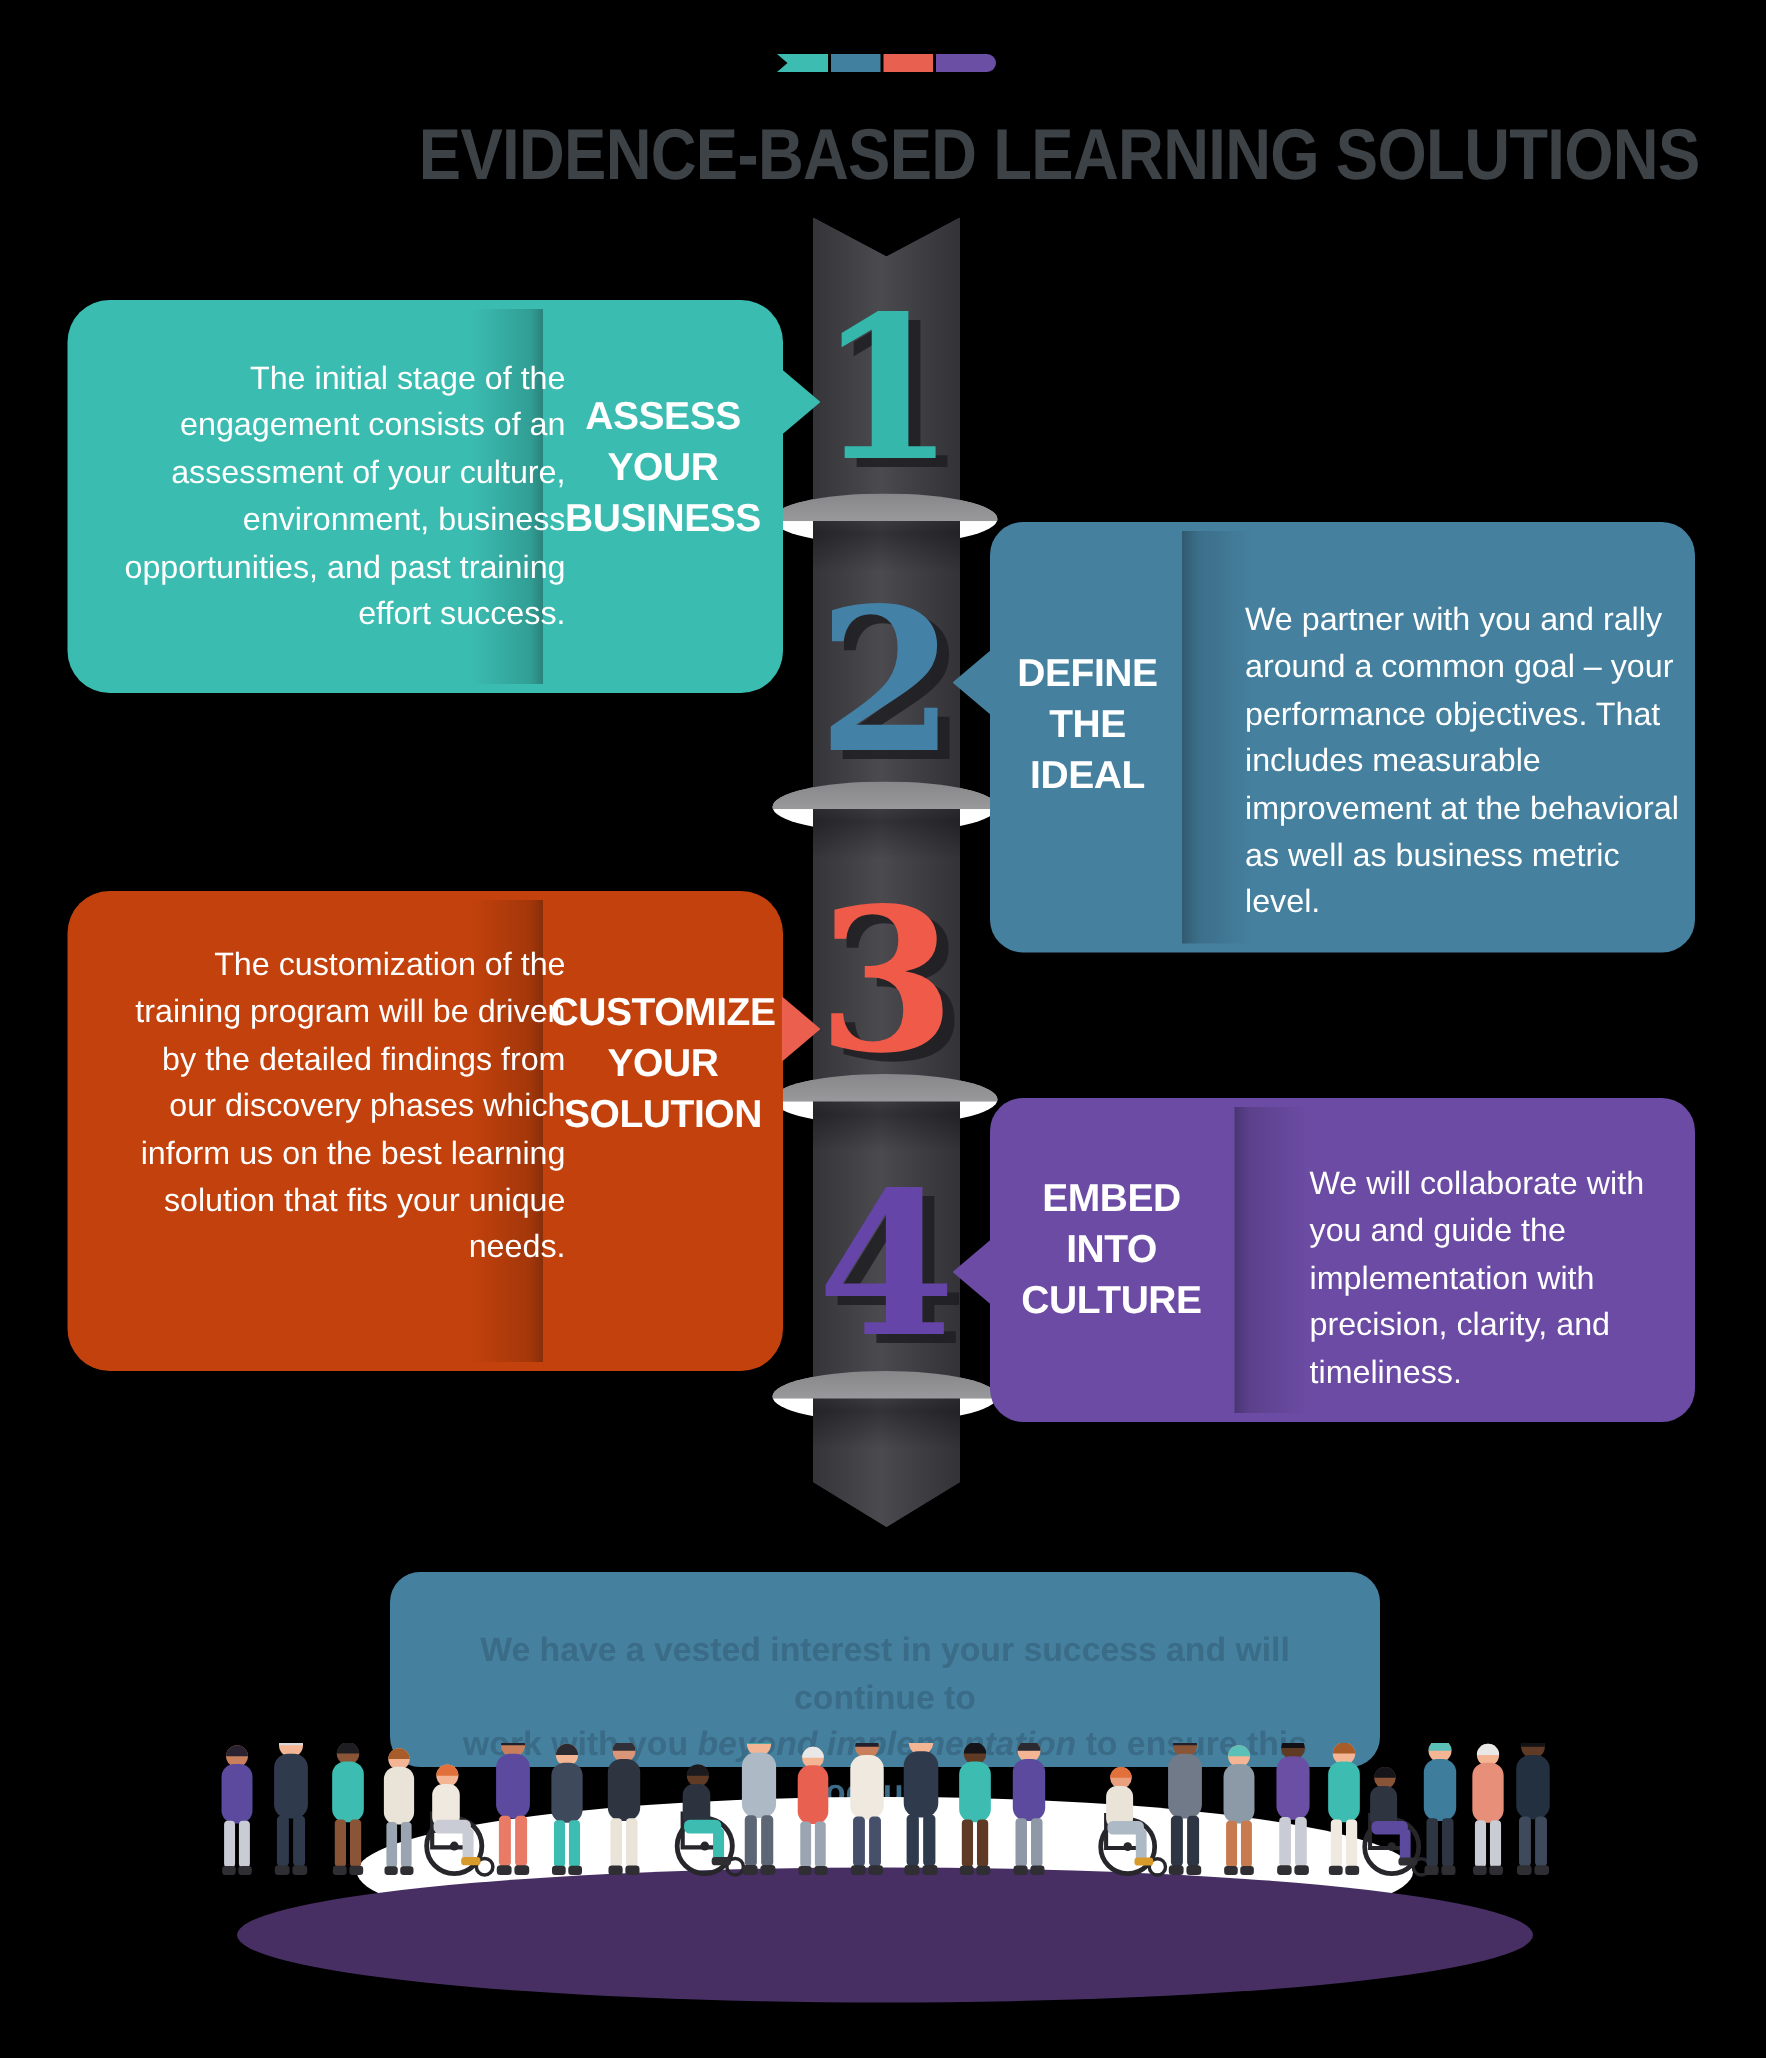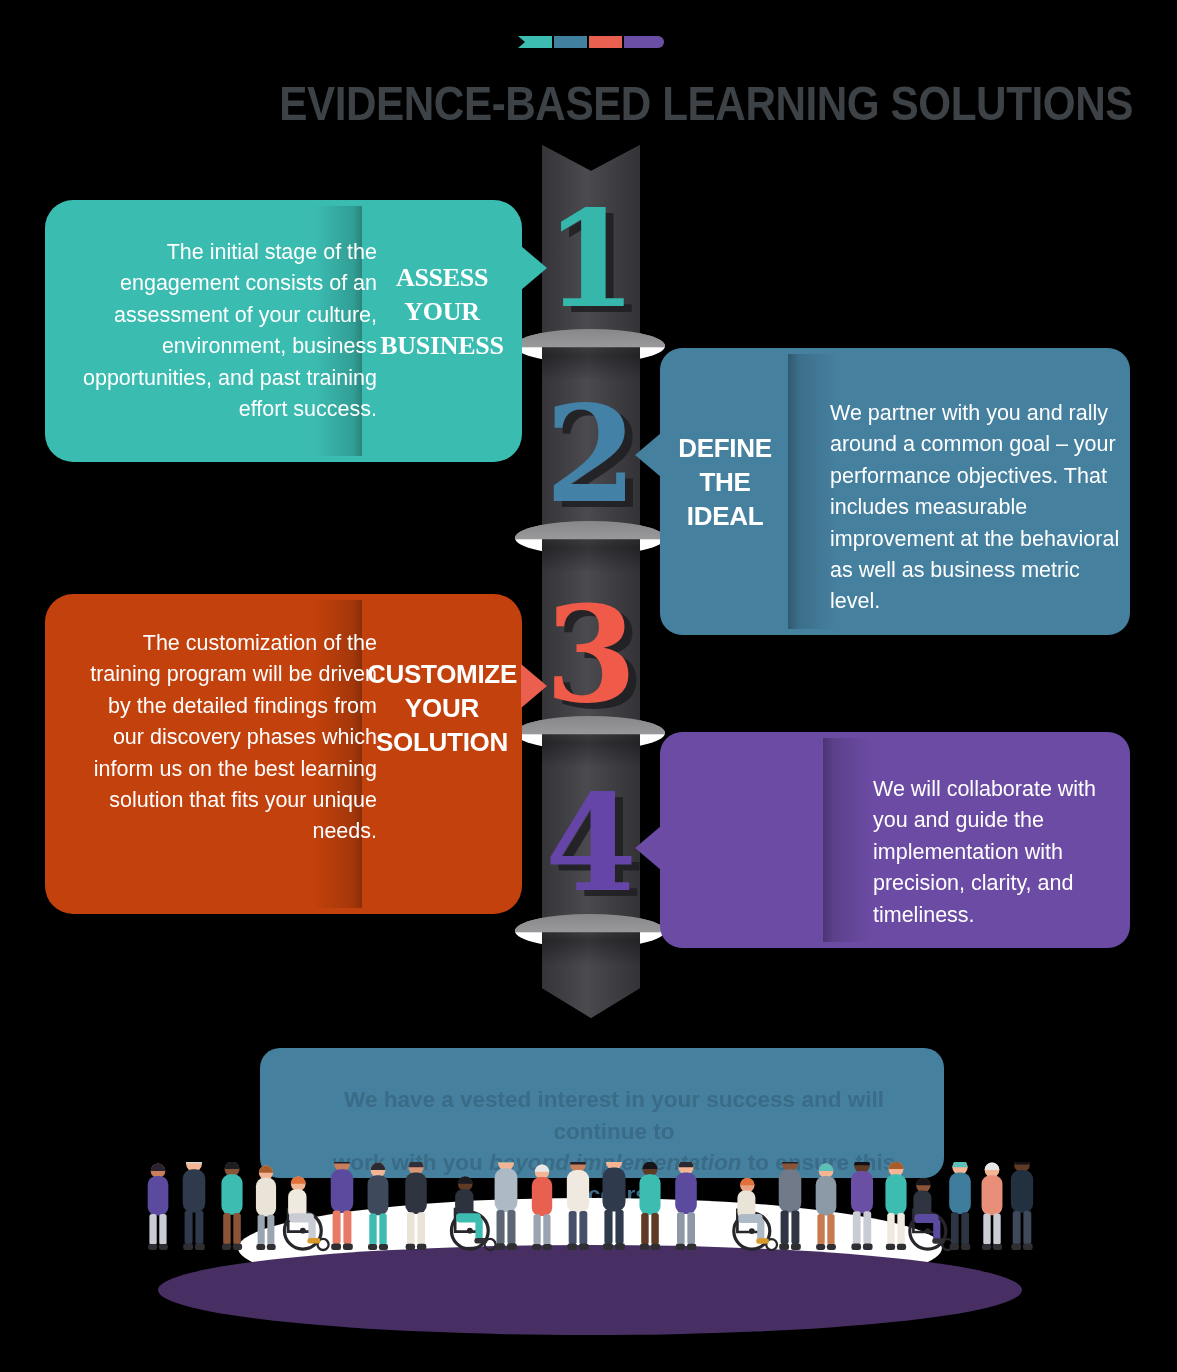--- a/index.html
+++ b/index.html
@@ -40,39 +40,39 @@
     background:linear-gradient(to right,rgba(0,0,0,0) 0%,rgba(0,0,0,.16) 82%,rgba(0,0,0,.3) 100%);}
   .fold-l{position:absolute;top:6px;bottom:6px;width:48px;
     background:linear-gradient(to right,rgba(0,0,0,.3) 0%,rgba(0,0,0,.14) 22%,rgba(0,0,0,0) 100%);}
   .arrow-r{position:absolute;right:-25px;width:26px;height:44px;
     clip-path:polygon(0 0,100% 50%,0 100%);}
   .arrow-l{position:absolute;left:-25px;width:26px;height:44px;
     clip-path:polygon(100% 0,0 50%,100% 100%);}
   #card1{left:45px;top:200px;width:477px;height:262px;}
   #card1 .desc{left:36px;top:37px;width:296px;text-align:right;}
   #card1 .fold-r{left:269px;}
-  #card1 .label{left:317px;top:61px;width:160px;font-family:Liberation Serif, serif;}
+  #card1 .label{left:317px;top:61px;width:160px;}
   #card1 .arrow-r{top:46px;}
   #card2{left:660px;top:348px;width:470px;height:287px;border-radius:22px;}
   #card2 .label{left:0;top:84px;width:130px;}
   #card2 .fold-l{left:128px;}
   #card2 .desc{left:152px;top:32px;width:302px;}
   #card2 .arrow-l{top:85px;}
   #card3{left:45px;top:568px;width:477px;height:320px;}
   #card3 .desc{left:36px;top:34px;width:296px;text-align:right;}
   #card3 .fold-r{left:269px;}
   #card3 .label{left:317px;top:64px;width:160px;}
   #card3 .arrow-r{top:70px;}
   #card4{left:660px;top:732px;width:470px;height:216px;border-radius:22px;}
   #card4 .label{left:6px;top:50px;width:150px;}
   #card4 .fold-l{left:163px;}
   #card4 .desc{left:197px;top:26px;width:258px;}
   #card4 .arrow-l{top:94px;}
   
-  .footnote{position:absolute;left:260px;top:1048px;width:660px;height:130px;border-radius:20px;z-index:5;padding-left:24px;}
+  .footnote{position:absolute;left:260px;top:1048px;width:660px;height:130px;border-radius:20px;z-index:5;}
   .footnote p{margin:0;padding:36px 28px 0 28px;text-align:center;
     font-size:22.5px;line-height:1.4;font-weight:700;}
   
   .crowd{position:absolute;left:138px;top:1162px;width:900px;height:200px;z-index:6;}
 </style>
 </head>
 <body>
 
 <div id="stage">
 
@@ -125,20 +125,23 @@
     <div class="fold-r"></div>
     <p class="desc" style="margin:0">The customization of the training program will be driven by the detailed findings from our discovery phases which inform us on the best learning solution that fits your unique needs.</p>
     <div class="label">CUSTOMIZE
 YOUR
 SOLUTION</div>
     <div class="arrow-r" style="background-color: rgb(234, 95, 78);"></div>
   </div>
 
   <div id="card4" class="card" style="background-color: rgb(107, 75, 163);">
     <div class="fold-l"></div>
+    <div class="label">EMBED
+INTO
+CULTURE</div>
     <p class="desc" style="margin:16px">We will collaborate with you and guide the implementation with precision, clarity, and timeliness.</p>
     <div class="arrow-l" style="background-color: rgb(107, 75, 163);"></div>
   </div>
 
   <div class="footnote" style="background-color: rgb(69, 129, 159);">
     <p style="color: rgb(58, 107, 135);"><span>We have a vested interest in your success and will continue to</span><br>
       <span>work with you </span><em>beyond implementation</em><span> to ensure this occurs.</span>
     </p>
   </div>
 

